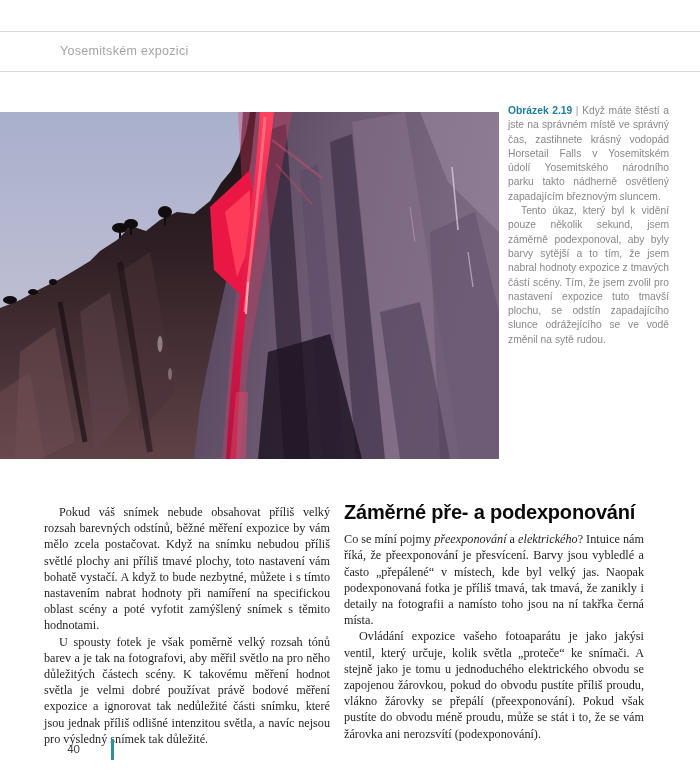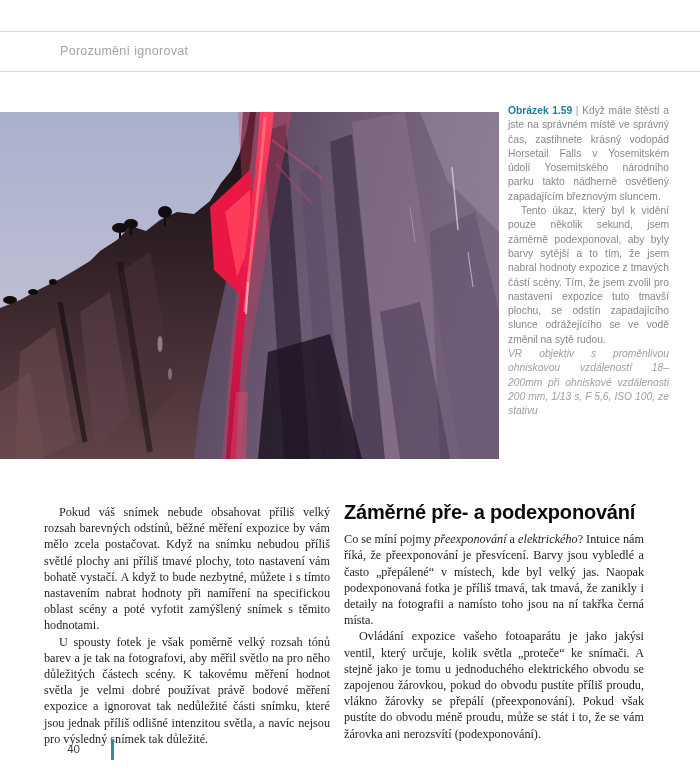--- a/index.html
+++ b/index.html
@@ -38,21 +38,21 @@
   .page-num{width:72px;text-align:right;font-size:11.5px;color:#3f3f3f;}
   .footer-bar{width:3px;height:21px;background:#2e8fa0;margin-left:31px;}
   .footer-title{margin-left:17px;font-size:15px;color:#9c9c9c;}
 </style>
 </head>
 <body>
 
 <div class="page">
 
   <div class="rule rule-top"></div>
-  <div class="running-header">Porozumění ignorovat</div>
+  <div class="running-header">Yosemitském expozici</div>
   <div class="rule rule-bottom"></div>
 
   <div class="photo-wrap">
     <svg viewBox="0 0 499 347" preserveAspectRatio="none" xmlns="http://www.w3.org/2000/svg">
       <defs>
         <linearGradient id="skyGrad" x1="0" y1="0" x2="0" y2="1">
           <stop offset="0" stop-color="#a9b0cc"></stop>
           <stop offset="0.7" stop-color="#c3c1d4"></stop>
           <stop offset="1" stop-color="#cbc7d8"></stop>
         </linearGradient>
@@ -120,23 +120,22 @@
         <ellipse cx="165" cy="100" rx="7" ry="6"></ellipse>
         <rect x="164" y="105" width="2" height="9"></rect>
         <ellipse cx="10" cy="188" rx="7" ry="4"></ellipse>
         <ellipse cx="33" cy="180" rx="5" ry="3"></ellipse>
         <ellipse cx="53" cy="170" rx="4" ry="3"></ellipse>
       </g>
     </svg>
   </div>
 
   <div class="caption">
-    <p><span class="cap-label">Obrázek 1.59</span><span class="cap-sep"> | </span><span>Když máte štěstí a jste na správném místě ve správný čas, zastihnete krásný vodopád Horsetail Falls v Yosemitském údolí Yosemitského národního parku takto nádherně osvětlený zapadajícím březnovým sluncem.</span></p>
+    <p><span class="cap-label">Obrázek 2.19</span><span class="cap-sep"> | </span><span>Když máte štěstí a jste na správném místě ve správný čas, zastihnete krásný vodopád Horsetail Falls v Yosemitském údolí Yosemitského národního parku takto nádherně osvětlený zapadajícím březnovým sluncem.</span></p>
     <p class="cap-detail">Tento úkaz, který byl k vidění pouze několik sekund, jsem záměrně podexponoval, aby byly barvy sytější a to tím, že jsem nabral hodnoty expozice z tmavých částí scény. Tím, že jsem zvolil pro nastavení expozice tuto tmavší plochu, se odstín zapadajícího slunce odrážejícího se ve vodě změnil na sytě rudou.</p>
-    <p class="cap-tech">VR objektiv s proměnlivou ohniskovou vzdáleností 18–200mm při ohniskové vzdálenosti 200 mm, 1/13 s, F 5,6, ISO 100, ze stativu</p>
   </div>
 
   <div class="columns">
     <div class="col col-left">
       <p class="indent">Pokud váš snímek nebude obsahovat příliš velký rozsah barevných odstínů, běžné měření expozice by vám mělo zcela postačovat. Když na snímku nebudou příliš světlé plochy ani příliš tmavé plochy, toto nastavení vám bohatě vystačí. A když to bude nezbytné, můžete i s tímto nastavením nabrat hodnoty při namíření na specifickou oblast scény a poté vyfotit zamýšlený snímek s těmito hodnotami.</p>
       <p class="indent">U spousty fotek je však poměrně velký rozsah tónů barev a je tak na fotografovi, aby měřil světlo na pro něho důležitých částech scény. K takovému měření hodnot světla je velmi dobré používat právě bodové měření expozice a ignorovat tak nedůležité části snímku, které jsou jednak příliš odlišné intenzitou světla, a navíc nejsou pro výsledný snímek tak důležité.</p>
     </div>
     <div class="col col-right">
       <h2 class="section-heading">Záměrné pře- a podexponování</h2>
       <p><span>Co se míní pojmy </span><em>přeexponování</em><span> a </span><em>elektrického</em><span>? Intuice nám říká, že přeexponování je přesvícení. Barvy jsou vybledlé a často „přepálené“ v místech, kde byl velký jas. Naopak podexponovaná fotka je příliš tmavá, tak tmavá, že zanikly i detaily na fotografii a namísto toho jsou na ní takřka černá místa.</span></p>

